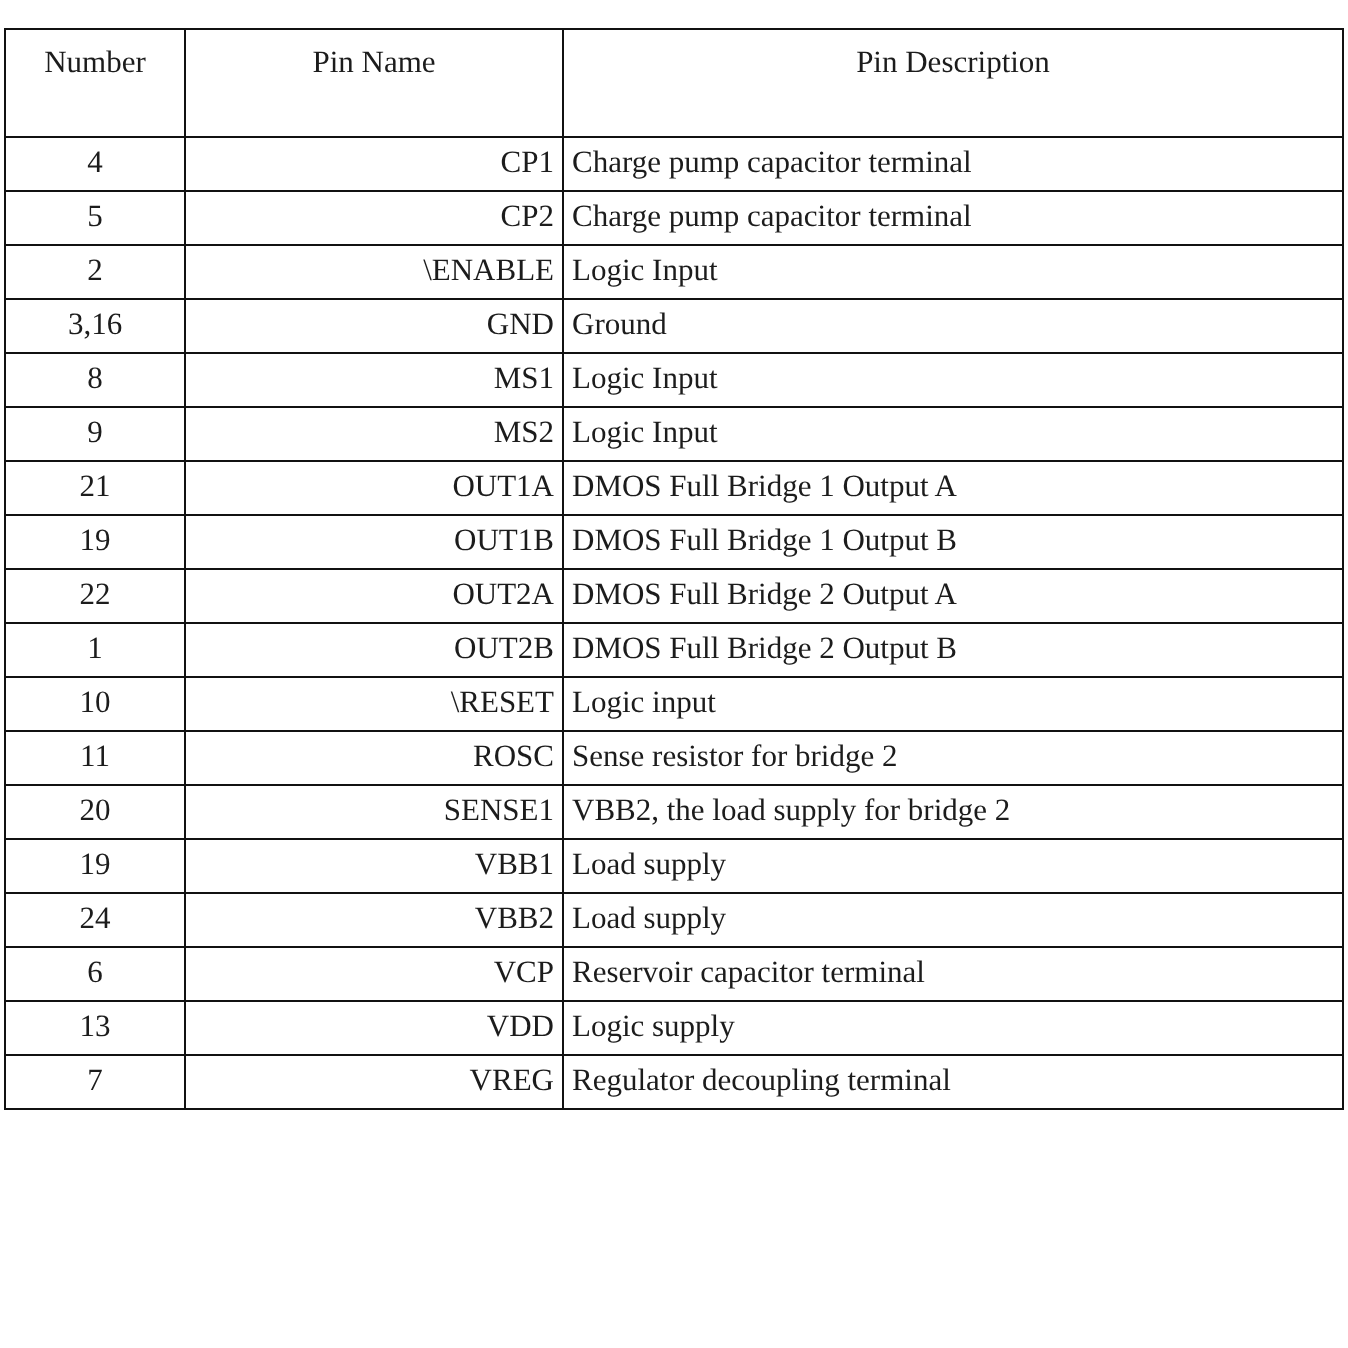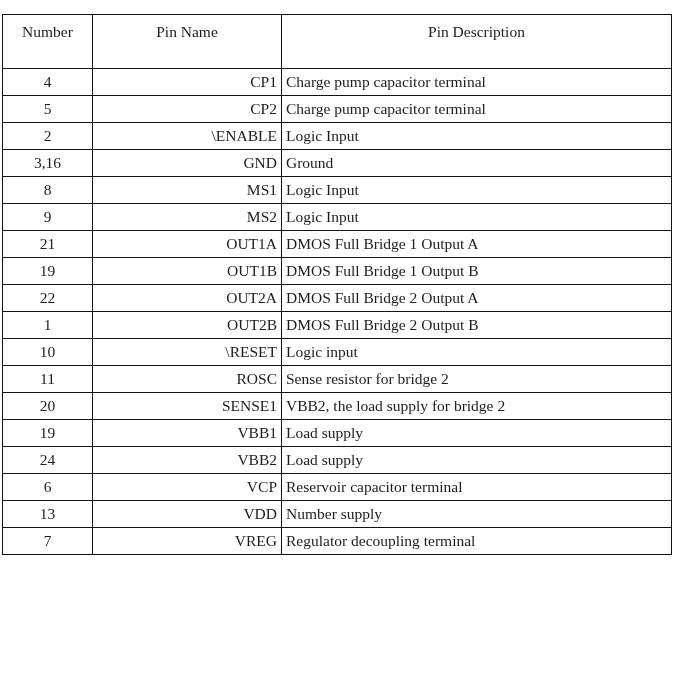--- a/index.html
+++ b/index.html
@@ -158,21 +158,21 @@
           <td class="cell-desc">Load supply</td>
         </tr>
         <tr class="data-row">
           <td class="cell-number">6</td>
           <td class="cell-name">VCP</td>
           <td class="cell-desc">Reservoir capacitor terminal</td>
         </tr>
         <tr class="data-row">
           <td class="cell-number">13</td>
           <td class="cell-name">VDD</td>
-          <td class="cell-desc">Number supply</td>
+          <td class="cell-desc">Logic supply</td>
         </tr>
         <tr class="data-row">
           <td class="cell-number">7</td>
           <td class="cell-name">VREG</td>
           <td class="cell-desc">Regulator decoupling terminal</td>
         </tr>
       </tbody>
   </table>
 </div>
 

